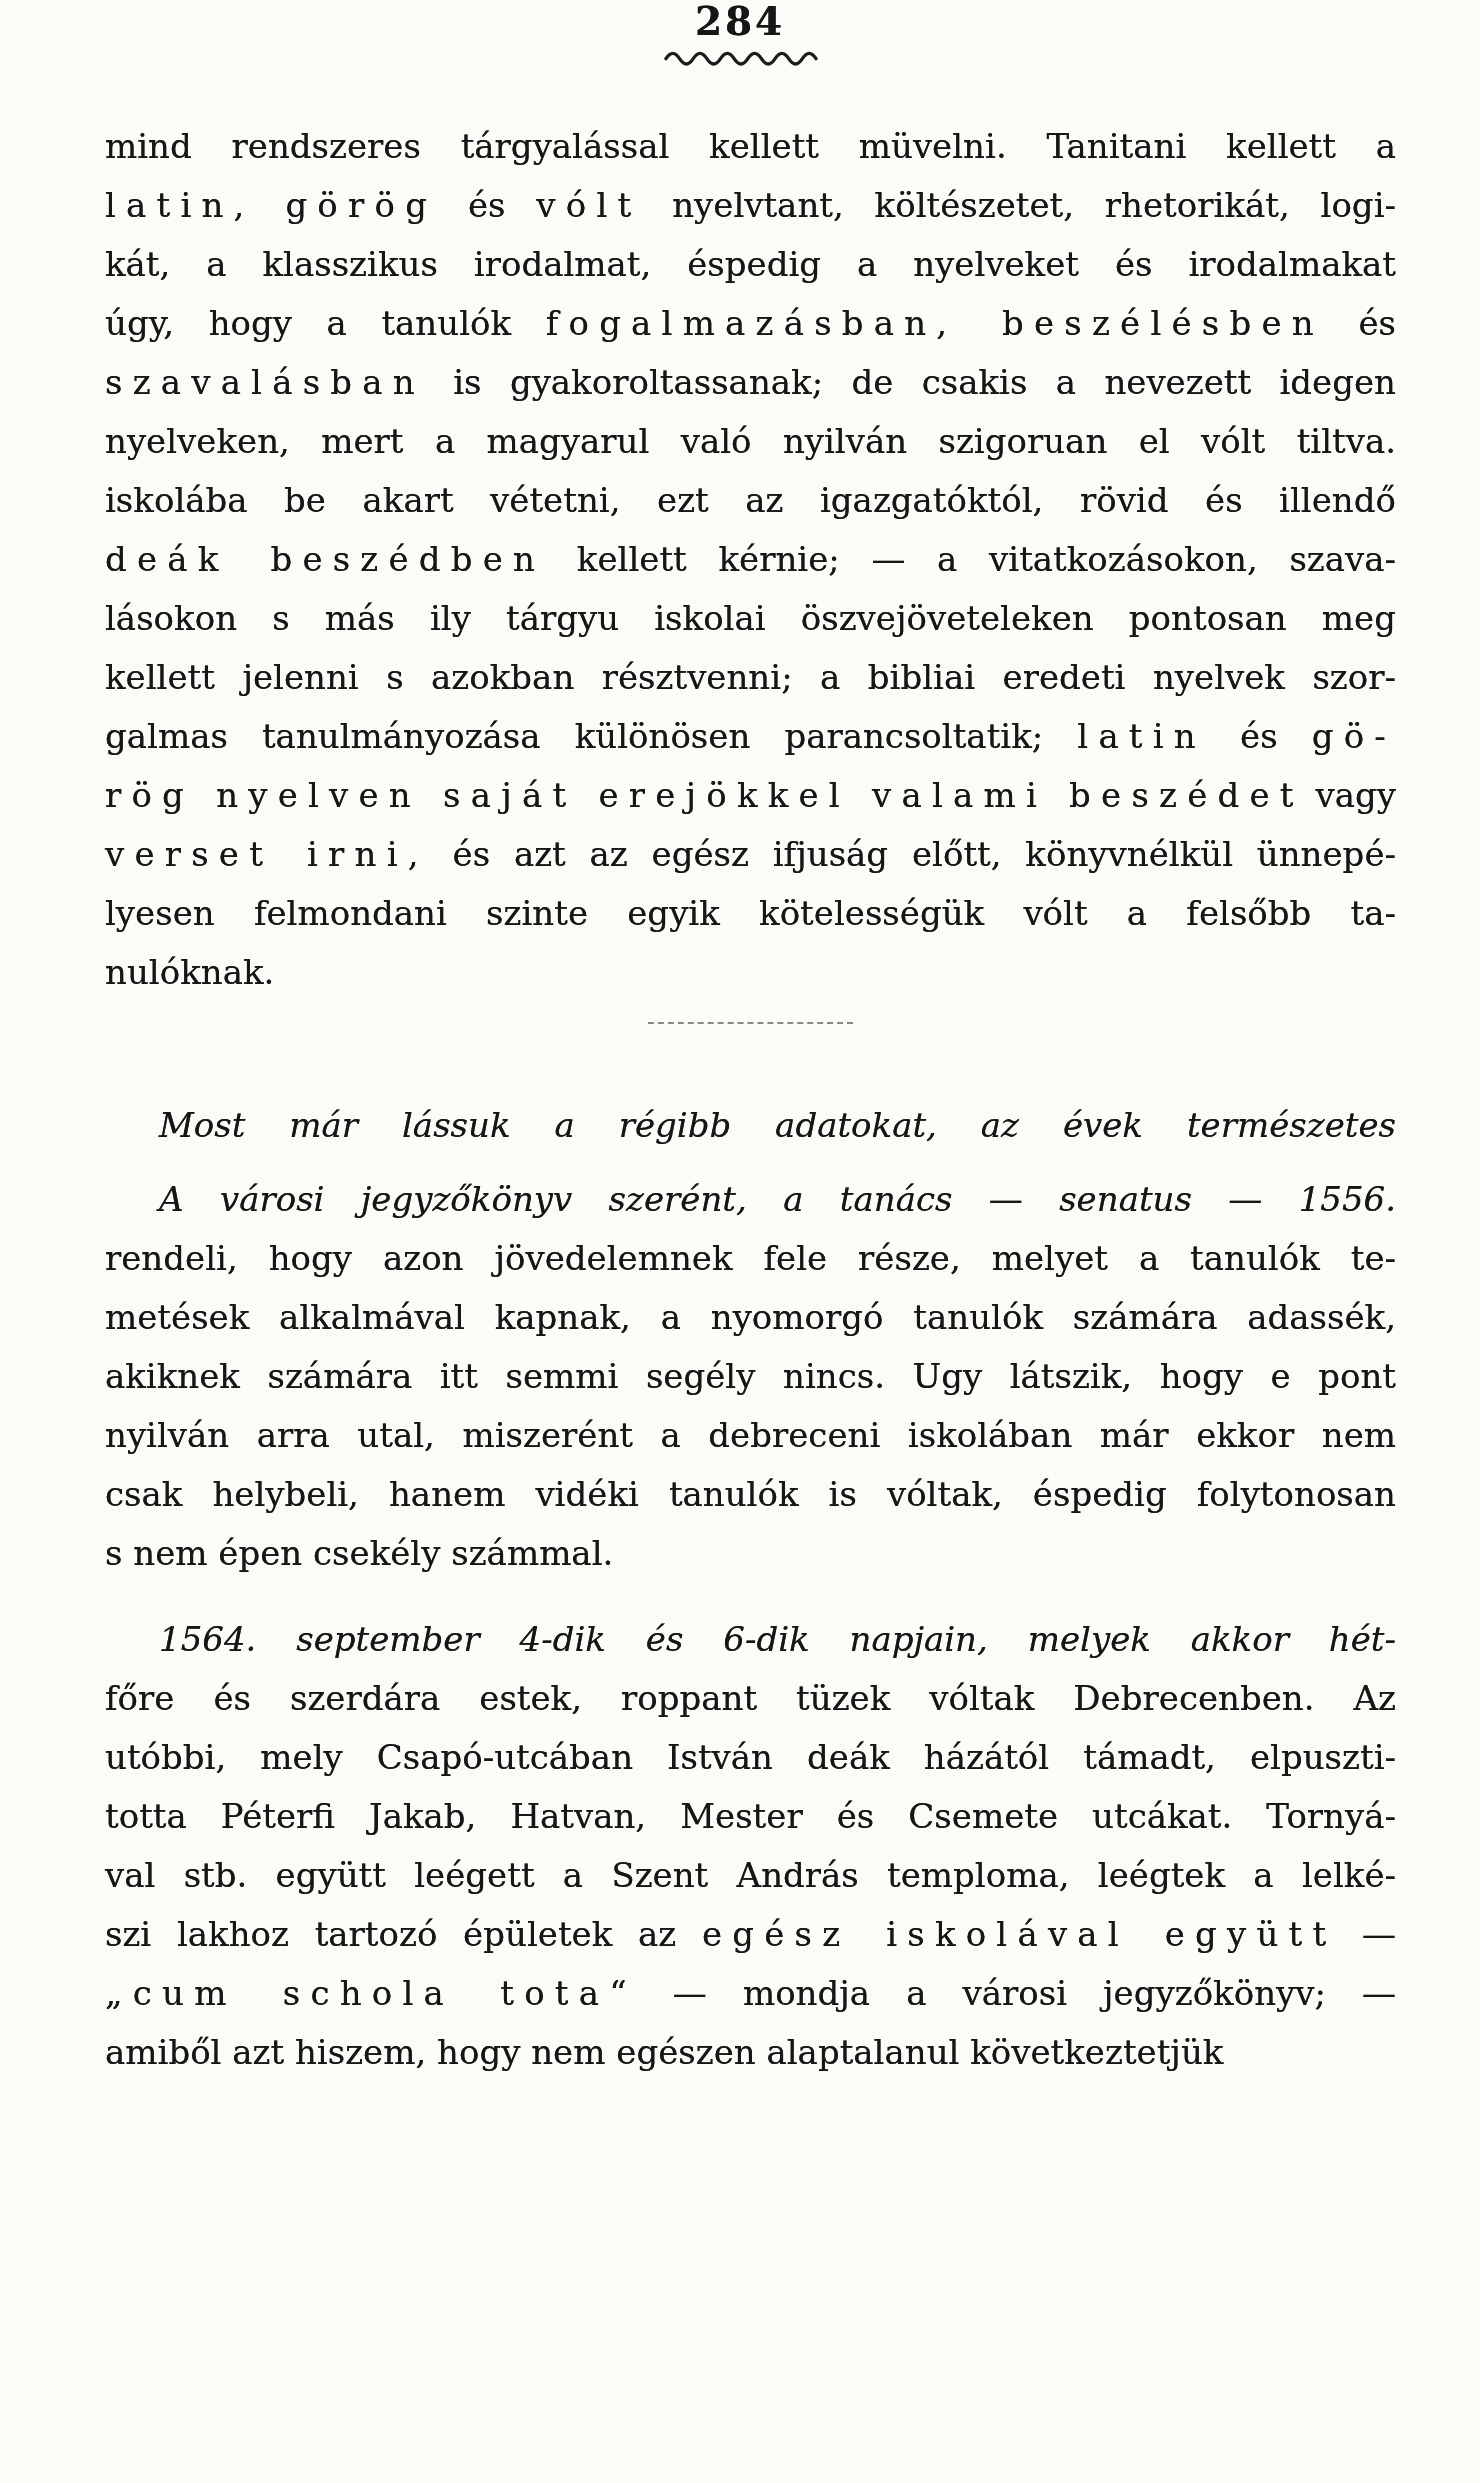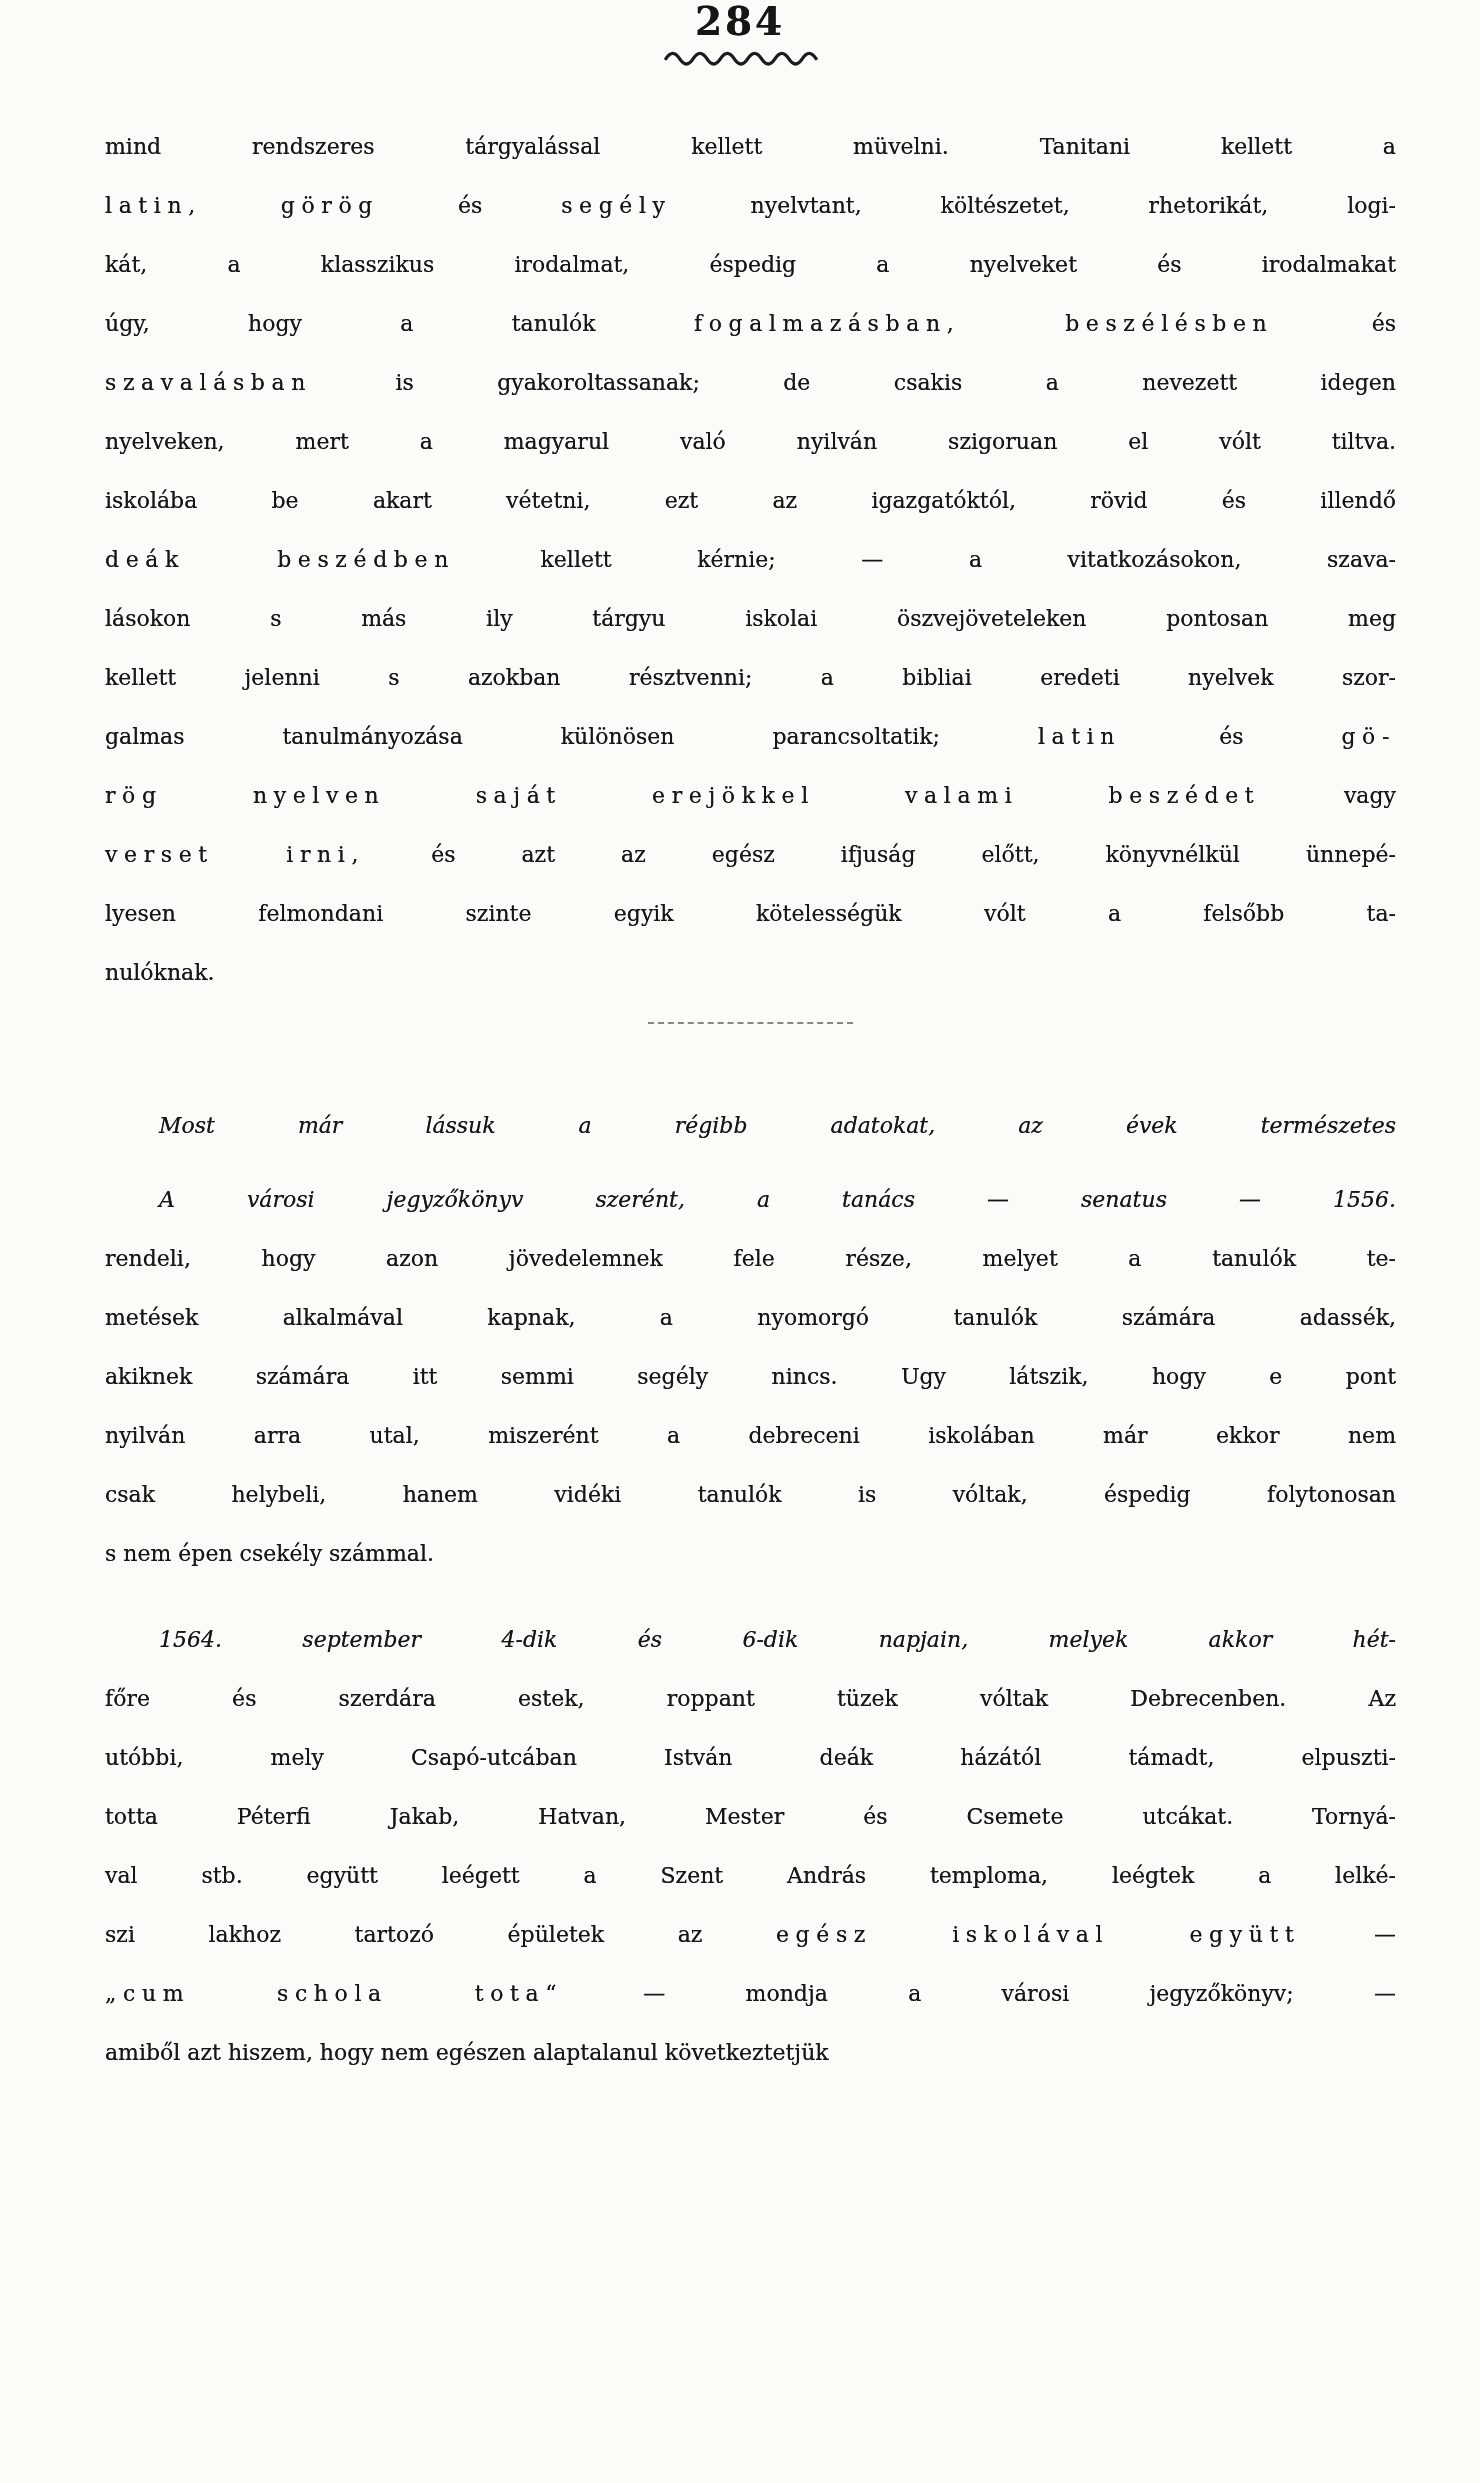--- a/index.html
+++ b/index.html
@@ -29,21 +29,21 @@
     letter-spacing: 2.9px;
     text-shadow: 0 0 0.5px rgba(0,0,0,.8);
   }
   .wavy-rule-wrap {
     height: 25px;
     text-align: center;
     margin-top: 2px;
   }
   .text-block {
     margin: 47px 84px 0 105px;
-    font-size: 22px;
+    font-size: 34px;
   }
   .line {
     height: 59px;
     line-height: 59px;
     text-align: justify;
     text-align-last: justify;
     white-space: pre-wrap;
     text-shadow: 0 0 0.6px rgba(10,10,10,.75);
   }
   .line.last {
@@ -74,21 +74,21 @@
     <div class="wavy-rule-wrap">
       <svg width="156" height="23.4" viewBox="0 0 160 24" aria-hidden="true">
         <path d="M4,14 Q 11,3 18,14 T 32,14 T 46,14 T 60,14 T 74,14 T 88,14 T 102,14 T 116,14 T 130,14 T 144,14 T 158,14" stroke="#1c1c1c" stroke-width="3.4" fill="none" stroke-linecap="round"></path>
       </svg>
     </div>
   </div>
 
   <div class="text-block" id="text-block">
       <div class="paragraph para-0">
         <div class="line"><span>mind rendszeres tárgyalással kellett müvelni. Tanitani kellett a</span></div>
-        <div class="line"><span class="sp">latin,</span><span> </span><span class="sp">görög</span><span> és </span><span class="sp">segély</span><span> nyelvtant, költészetet, rhetorikát, logi-</span></div>
+        <div class="line"><span class="sp">latin,</span><span> </span><span class="sp">görög</span><span> és </span><span class="sp">vólt</span><span> nyelvtant, költészetet, rhetorikát, logi-</span></div>
         <div class="line"><span>kát, a klasszikus irodalmat, éspedig a nyelveket és irodalmakat</span></div>
         <div class="line"><span>úgy, hogy a tanulók </span><span class="sp">fogalmazásban, beszélésben</span><span> és</span></div>
         <div class="line"><span class="sp">szavalásban</span><span> is gyakoroltassanak; de csakis a nevezett idegen</span></div>
         <div class="line"><span>nyelveken, mert a magyarul való nyilván szigoruan el vólt tiltva.</span></div>
         <div class="line"><span>iskolába be akart vétetni, ezt az igazgatóktól, rövid és illendő</span></div>
         <div class="line"><span class="sp">deák beszédben</span><span> kellett kérnie; — a vitatkozásokon, szava-</span></div>
         <div class="line"><span>lásokon s más ily tárgyu iskolai öszvejöveteleken pontosan meg</span></div>
         <div class="line"><span>kellett jelenni s azokban résztvenni; a bibliai eredeti nyelvek szor-</span></div>
         <div class="line"><span>galmas tanulmányozása különösen parancsoltatik; </span><span class="sp">latin</span><span> és </span><span class="sp">gö-</span></div>
         <div class="line"><span class="sp">rög nyelven saját erejökkel valami beszédet</span><span> vagy</span></div>

